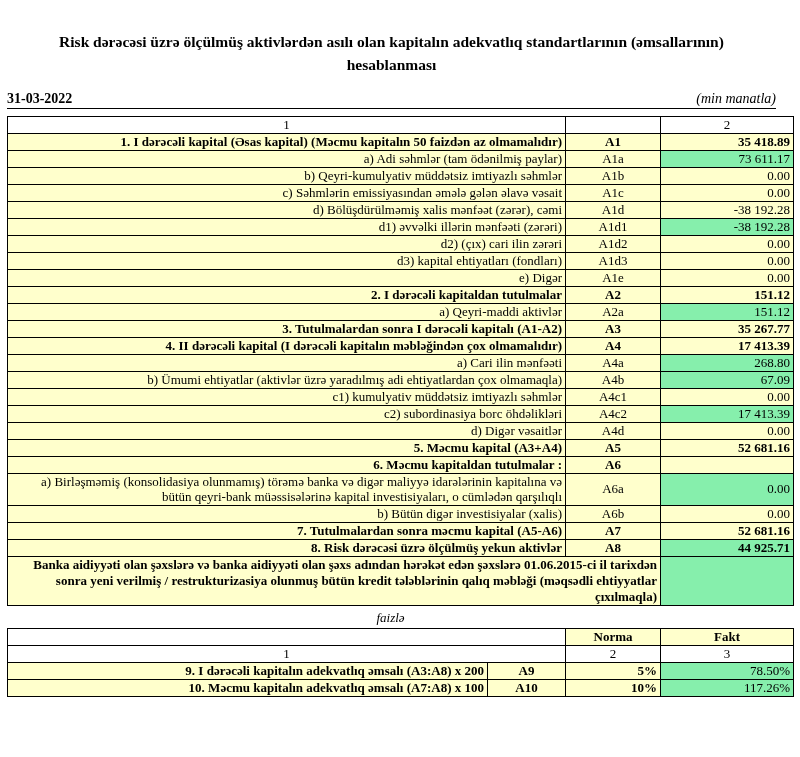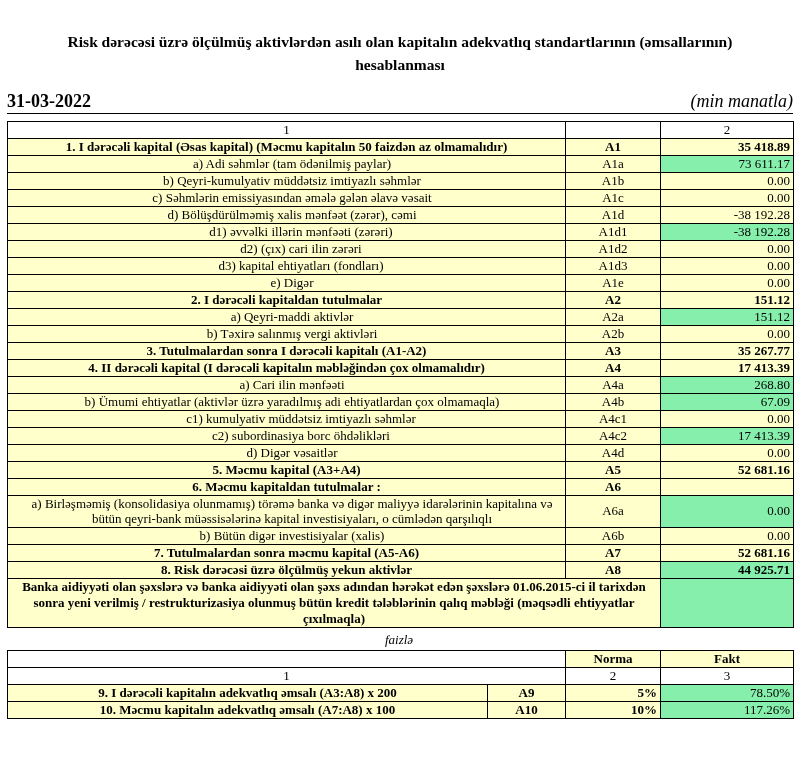--- a/index.html
+++ b/index.html
@@ -2,35 +2,35 @@
 <html style="--yellow: #FFFFCC;"><head>
 <meta charset="utf-8">
 <style>
   * { box-sizing: border-box; }
   html, body { margin: 0; padding: 0; background: #ffffff; }
   body {
     width: 800px;
     font-family: "Liberation Serif", serif;
     color: #000;
   }
-  .page { padding: 4px 7px 8px 7px; }
+  .page { padding: 4px 24px 8px 7px; }
   .title {
     font-size: 15.5px;
     font-weight: bold;
     text-align: center;
     margin: 26px 30px 14px 30px;
     line-height: 1.5;
   }
   .dateline {
     display: flex;
     justify-content: space-between;
     align-items: center;
     border-bottom: 1.5px solid #000;
     padding-bottom: 1px;
-    font-size: 18px;
+    font-size: 14px;
     margin-bottom: 7px;
   }
   .date { font-weight: bold; }
   .unit-note, .percent-note { font-style: italic; }
   table {
     border-collapse: collapse;
     width: 100%;
     table-layout: fixed;
     font-size: 13px;
   }
@@ -39,21 +39,21 @@
   th, td {
     border: 1px solid #000;
     padding: 0 3px;
     height: 17px;
     vertical-align: middle;
     line-height: 1.22;
     overflow: hidden;
   }
   th { font-weight: normal; text-align: center; background: #fff; }
   .b { font-weight: bold; text-align: center; }
-  .lbl { background: var(--yellow); text-align: center; }
+  .lbl { background: var(--yellow); text-align: right; }
   .code { background: var(--yellow); text-align: center; }
   .val { text-align: right; font-family: Liberation Serif, serif; }
   .yellow { background: var(--yellow); }
   .white { background: #86efac; }
   .ind0 { padding-left: 3px; }
   .ind1 { padding-left: 14px; font-family: Liberation Serif, serif; }
   .ind2 { padding-left: 32px; }
   .percent-note {
     text-align: center;
     font-size: 13px;
@@ -133,25 +133,20 @@
         </tr>
         <tr>
           <td class="lbl ind0 b">2. I dərəcəli kapitaldan tutulmalar</td>
           <td class="code b">A2</td>
           <td class="val yellow b">151.12</td>
         </tr>
         <tr>
           <td class="lbl ind1">a) Qeyri-maddi aktivlər</td>
           <td class="code">A2a</td>
           <td class="val white">151.12</td>
-        </tr>
-        <tr>
-          <td class="lbl ind1">b) Təxirə salınmış vergi aktivləri</td>
-          <td class="code">A2b</td>
-          <td class="val yellow">0.00</td>
         </tr>
         <tr>
           <td class="lbl ind0 b">3. Tutulmalardan sonra I dərəcəli kapitalı (A1-A2)</td>
           <td class="code b">A3</td>
           <td class="val yellow b">35 267.77</td>
         </tr>
         <tr>
           <td class="lbl ind0 b">4. II dərəcəli kapital (I dərəcəli kapitalın məbləğindən çox olmamalıdır)</td>
           <td class="code b">A4</td>
           <td class="val yellow b">17 413.39</td>

